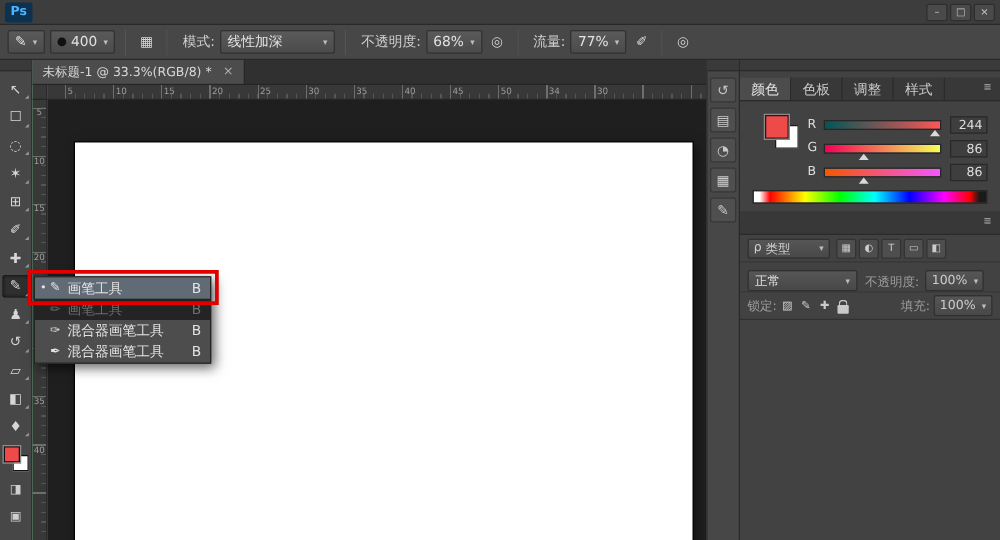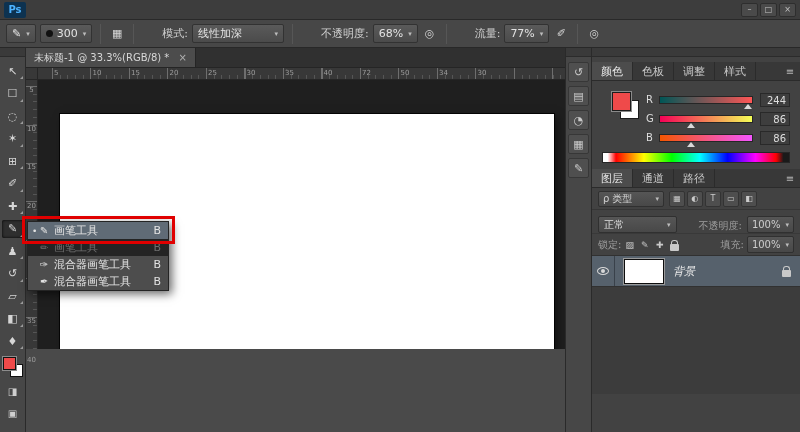--- a/index.html
+++ b/index.html
@@ -17,39 +17,39 @@
   .win-controls{margin-left:auto;display:flex;margin-right:4px;}
   .win-btn{width:17px;height:14px;display:flex;align-items:center;justify-content:center;font-size:8px;
     color:#c4c4c4;background:#4a4a4a;border:1px solid #2e2e2e;margin-left:2px;border-radius:2px;}
 
   
   .optionsbar{position:absolute;left:0;top:20px;width:800px;height:28px;background:#474747;
     border-bottom:1px solid #282828;display:flex;align-items:center;color:#cfcfcf;font-size:11px;padding-left:4px;}
   .opt-sep{width:1px;height:20px;background:#373737;border-right:1px solid #565656;margin:0 6px;}
   .opt-box{display:flex;align-items:center;height:19px;background:linear-gradient(#5a5a5a,#4b4b4b);
     border:1px solid #323232;border-radius:2px;padding:0 5px;margin:0 2px;color:#e2e2e2;white-space:nowrap;}
-  .opt-label{margin:0 2px 0 22px;white-space:nowrap;}
+  .opt-label{margin:0 2px 0 6px;white-space:nowrap;}
   .caret{font-size:7px;color:#bdbdbd;margin-left:5px;}
   .opt-icon{width:20px;height:19px;display:flex;align-items:center;justify-content:center;color:#d5d5d5;font-size:11px;}
   .brush-dot{width:7px;height:7px;border-radius:50%;background:#111;margin-right:4px;}
 
   
   .toolbar{position:absolute;left:0;top:48px;width:26px;height:384px;background:#474747;border-right:1px solid #2a2a2a;}
   .strip{height:9px;background:#3a3a3a;border-bottom:1px solid #2b2b2b;margin-bottom:5px;}
   .tool{position:relative;width:22px;height:18px;margin:0 auto 4.5px;display:flex;align-items:center;
     justify-content:center;color:#d6d6d6;font-size:11px;border-radius:2px;}
   .tool.active{background:#2f2f2f;box-shadow:inset 0 0 3px #000;}
   .tool::after{content:"";position:absolute;right:1px;bottom:1px;border-left:3px solid transparent;border-bottom:3px solid #9a9a9a;}
   .fgbg-tool{position:relative;width:20px;height:20px;margin:7px auto 6px;}
   .fgbg-tool .fgt{position:absolute;left:0;top:0;width:13px;height:13px;border:1px solid #111;outline:1px solid #8c8c8c;z-index:2;}
   .fgbg-tool .bgt{position:absolute;right:0;bottom:0;width:13px;height:13px;border:1px solid #111;}
   .btool{width:22px;height:16px;margin:0 auto 6px;display:flex;align-items:center;justify-content:center;color:#cfcfcf;font-size:10px;}
 
   
-  .docarea{position:absolute;left:26px;top:48px;width:539px;height:301px;background:#86efac;}
+  .docarea{position:absolute;left:26px;top:48px;width:539px;height:384px;background:#86efac;}
   .tabbar{height:20px;background:#303030;border-bottom:1px solid #252525;display:flex;}
   .tab{display:flex;align-items:center;background:#4c4c4c;color:#d8d8d8;font-size:10px;padding:0 8px;border-right:1px solid #252525;}
   .tab-close{margin-left:9px;color:#b0b0b0;}
   .ruler-corner{position:absolute;left:0;top:20px;width:12px;height:12px;background:#383838;
     border-right:1px solid #262626;border-bottom:1px solid #262626;}
   .ruler-top{position:absolute;left:12px;top:20px;right:0;height:12px;background:#383838;border-bottom:1px solid #262626;
     background-image:repeating-linear-gradient(to right,#6e6e6e 0 1px,transparent 1px 38.5px),
       repeating-linear-gradient(to right,#565656 0 1px,transparent 1px 7.7px);
     background-size:100% 100%,100% 35%;background-position:14px 0,14px 100%;background-repeat:no-repeat;}
   .ruler-nums{display:flex;padding-left:14px;}
@@ -77,21 +77,21 @@
   .red-box{position:absolute;left:22px;top:216px;width:153px;height:28px;border:3px solid #e00000;z-index:60;}
 
   
   .dock{position:absolute;left:565px;top:48px;width:27px;height:384px;background:#474747;
     border-left:1px solid #2a2a2a;border-right:1px solid #2a2a2a;}
   .dock-ico{width:21px;height:20px;margin:4px auto 0;background:#4f4f4f;border:1px solid #373737;border-radius:2px;
     color:#c9c9c9;font-size:11px;display:flex;align-items:center;justify-content:center;}
 
   
   .panels{position:absolute;left:592px;top:48px;width:208px;height:384px;background:#424242;}
-  .panel-tabs{display:flex;height:19px;background:#383838;border-bottom:1px solid #2b2b2b;font-size:11px;color:#c9c9c9;}
+  .panel-tabs{display:flex;height:19px;background:#383838;border-bottom:1px solid #2b2b2b;font-size:11px;color:#c9c9c9;font-family:Liberation Mono, monospace;}
   .ptab{display:flex;align-items:center;padding:0 9px;border-right:1px solid #2b2b2b;white-space:nowrap;}
   .ptab.active{background:#4c4c4c;color:#e6e6e6;}
   .ptab-fill{flex:1;}
   .pmenu{width:20px;display:flex;align-items:center;justify-content:center;color:#b5b5b5;font-size:10px;}
 
   .color-content{position:relative;padding:9px 10px 0 54px;height:66px;}
   .fgbg{position:absolute;left:20px;top:11px;width:27px;height:27px;}
   .fg{position:absolute;left:0;top:0;width:19px;height:19px;border:1px solid #1c1c1c;outline:1px solid #8a8a8a;z-index:2;}
   .bg{position:absolute;right:0;bottom:0;width:19px;height:19px;border:1px solid #1c1c1c;}
   .slider-row{display:flex;align-items:center;height:19px;}
@@ -148,21 +148,21 @@
     </div>
   </div>
 
   <div class="optionsbar">
     <div class="opt-box">
       <span>✎</span>
       <span class="caret">▾</span>
     </div>
     <div class="opt-box">
       <span class="brush-dot"></span>
-      <span>300</span>
+      <span>400</span>
       <span class="caret">▾</span>
     </div>
     <span class="opt-sep"></span>
     <span class="opt-icon">▦</span>
     <span class="opt-sep"></span>
     <span class="opt-label">模式:</span>
     <div class="opt-box" style="width:92px;">
       <span style="flex:1">线性加深</span>
       <span class="caret">▾</span>
     </div>
@@ -268,21 +268,21 @@
       <div class="ruler-nums">
 
       <span class="rnum">5</span>
           <span class="rnum">10</span>
           <span class="rnum">15</span>
           <span class="rnum">20</span>
           <span class="rnum">25</span>
           <span class="rnum">30</span>
           <span class="rnum">35</span>
           <span class="rnum">40</span>
-          <span class="rnum">72</span>
+          <span class="rnum">45</span>
           <span class="rnum">50</span>
           <span class="rnum">34</span>
           <span class="rnum">30</span>
         </div>
     </div>
     <div class="ruler-left">
       <div class="ruler-nums-v">
 
       <span class="rnum-v">5</span>
           <span class="rnum-v">10</span>
@@ -402,28 +402,20 @@
             <span class="track b">
               <span class="thumb" style="left: 34%;"></span>
             </span>
             <span class="val-box">86</span>
           </div>
         </div>
     </div>
     <div class="spectrum"></div>
 
     <div class="panel-tabs">
-      <span class="tabs-host" style="display:flex;">
-
-          <span class="ptab active">图层</span>
-
-          <span class="ptab">通道</span>
-
-          <span class="ptab">路径</span>
-        </span>
       <span class="ptab-fill"></span>
       <span class="pmenu">≡</span>
     </div>
     <div class="filter-row">
       <div class="filter-box">
         <span>ρ</span>
         <span class="fl">类型</span>
         <span class="caret">▾</span>
       </div>
       <div class="filter-icons">
@@ -461,25 +453,15 @@
           <span class="lk-ico">✚</span>
         </span>
       <span class="lock-ico"></span>
       <span class="ptab-fill"></span>
       <span>填充:</span>
       <div class="mini-box">
         <span>100%</span>
         <span class="caret">▾</span>
       </div>
     </div>
-    <div class="layer-list">
-      <div class="layer-row">
-        <span class="eye-cell">
-          <span class="eye-ico"></span>
-        </span>
-        <span class="layer-thumb" style="background: rgb(255, 255, 255);"></span>
-        <span class="layer-name">背景</span>
-        <span class="lock-ico layer-lock"></span>
-      </div>
-    </div>
   </div>
 
 </div>
 
 </body></html>

